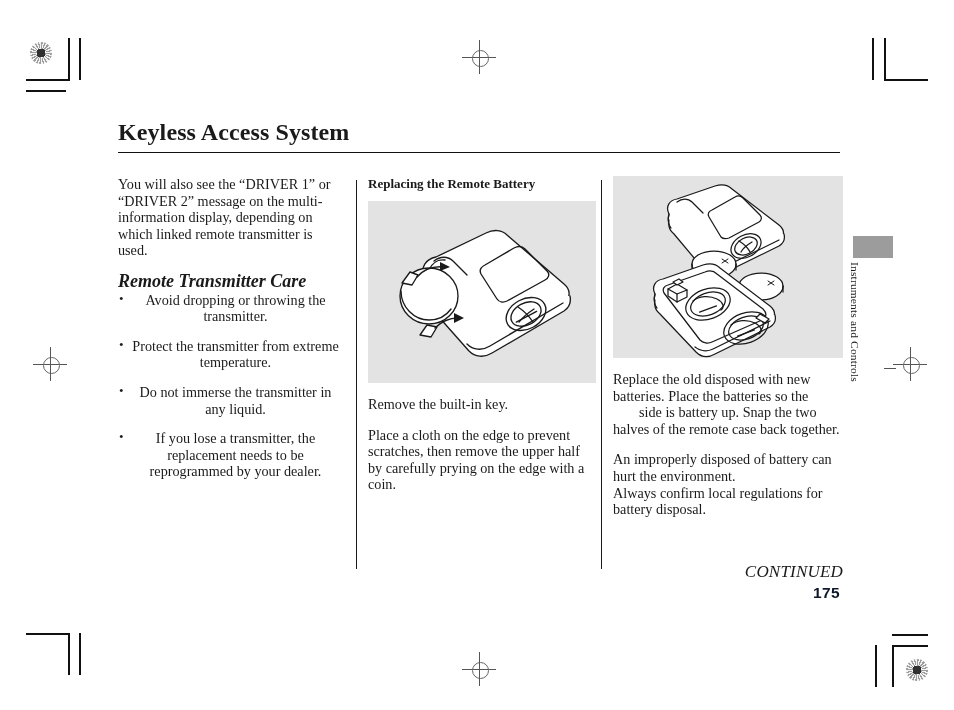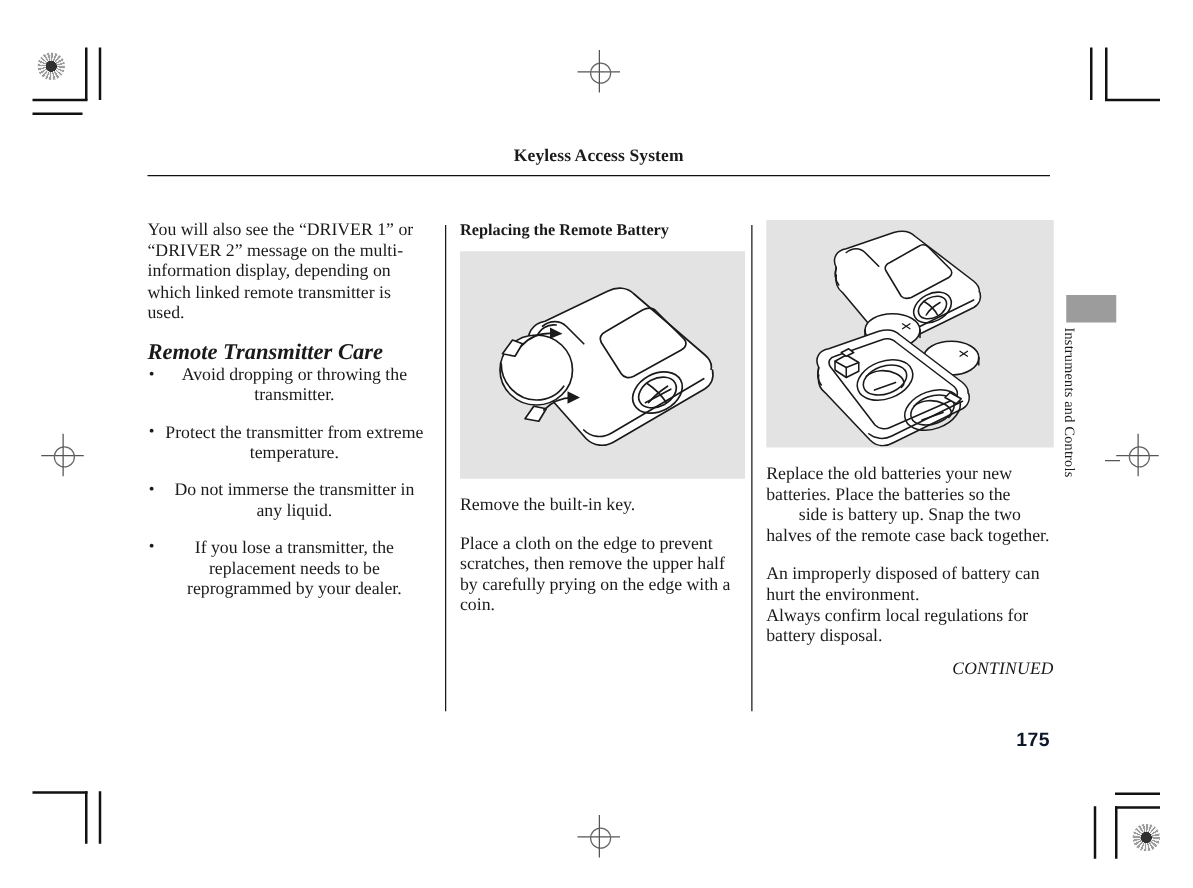--- a/index.html
+++ b/index.html
@@ -44,22 +44,22 @@
 
   
   .page-header {
     position: absolute;
     left: 118px;
     top: 118px;
     width: 722px;
   }
   .page-title {
     font-weight: bold;
-    font-size: 14px;
-    text-align: center;
+    font-size: 24px;
+    text-align: left;
     letter-spacing: .1px;
     line-height: 1.2;
     padding-bottom: 5px;
   }
   .header-rule {
     border-bottom: 1.6px solid #111;
     width: 100%;
   }
 
   
@@ -137,25 +137,25 @@
     position: relative;
     overflow: hidden;
   }
   .figure.right-fig { width: 230px; }
   .figure svg { display: block; width: 100%; height: 100%; }
 
   
   .continued {
     position: absolute;
     left: 495px;
-    top: 352px;
+    top: 386px;
     width: 230px;
     text-align: right;
     font-style: italic;
-    font-size: 14px;
+    font-size: 17px;
     letter-spacing: .2px;
   }
   .folio {
     position: absolute;
     right: 114px;
     top: 584px;
     font-family: "Liberation Sans", sans-serif;
     font-weight: bold;
     font-size: 15.5px;
     letter-spacing: .4px;
@@ -372,21 +372,21 @@
           <path d="M55 113 L64 118 L74 114"></path>
           <path d="M64 118 L64 126"></path>
           <path d="M60 106 L66 103 L70 106 L64 109 Z" fill="#ffffff"></path>
 
           <path d="M147 138 L156 143 L152 147 L143 142 Z" fill="#ffffff"></path>
         </g>
       </svg>
     </div>
 
     <p class="body">
-      <span>Replace the old batteries your new</span>
+      <span>Replace the old disposed with new</span>
       <span>batteries. Place the batteries so the</span>
       <span class="hang-indent">side is battery up. Snap the two</span>
       <span>halves of the remote case back</span>
       <span>together.</span>
     </p>
 
     <p class="body" style="white-space:pre-line;">An improperly disposed of battery can hurt the environment.
 Always confirm local regulations for battery disposal.</p>
   </div>
 

